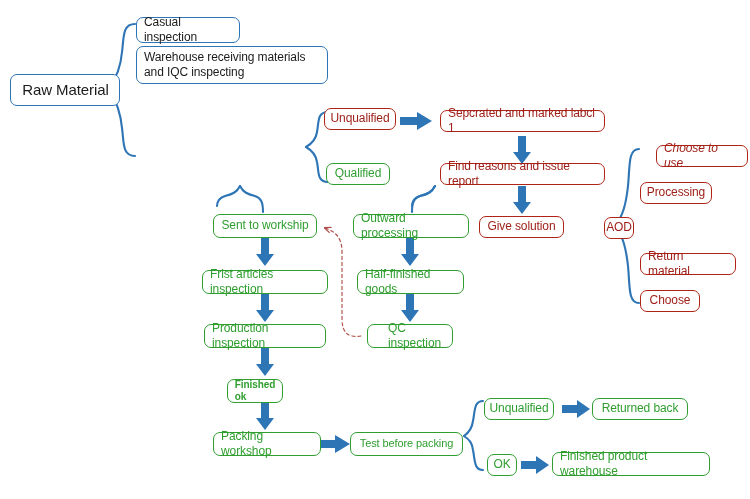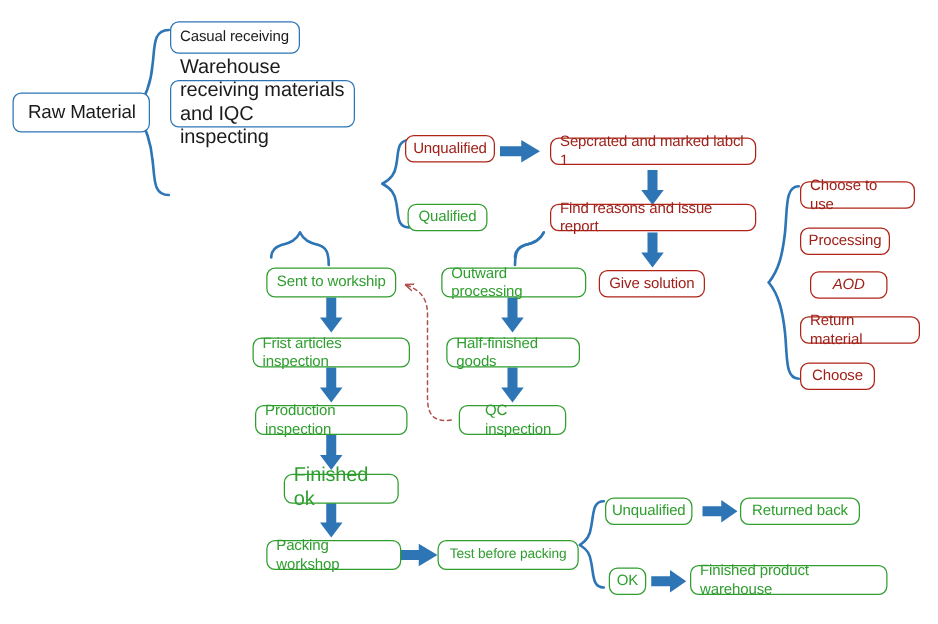--- a/index.html
+++ b/index.html
@@ -130,59 +130,59 @@
       <path d="M521,461 L536,461 L536,456 L549,465 L536,474 L536,469 L521,469 z"></path>
     </g>
 
     <g stroke="#b0504a" stroke-width="1.2" fill="none" stroke-dasharray="3,3" stroke-linecap="round" marker-end="url(#ah-thin)">
       <path d="M361,336 C347,338 342,332 342,318 L342,252 C342,238 336,232 325,228"></path>
     </g>
   </svg>
 
   <div class="node blue" style="left:10px; top:74px; width:110px; height:32px; font-size:15px; justify-content:center;">Raw Material</div>
 
-  <div class="node blue" style="left:136px; top:17px; width:104px; height:26px; font-size:12px;">Casual receiving</div>
+  <div class="node blue" style="left:136px; top:17px; width:104px; height:26px; font-size:12px;">Casual inspection</div>
 
-  <div class="node blue" style="left:136px; top:64px; width:148px; height:38px; font-size:16px; align-items:center;">Warehouse receiving materials
+  <div class="node blue" style="left:136px; top:46px; width:192px; height:38px; font-size:12px; align-items:center;">Warehouse receiving materials
 and IQC inspecting</div>
 
 
   <div class="node red" style="left:324px; top:108px; width:72px; height:22px; font-size:12px;">Unqualified</div>
 
   <div class="node green" style="left:326px; top:163px; width:64px; height:22px; font-size:12px;">Qualified</div>
 
   <div class="node red" style="left:440px; top:110px; width:165px; height:22px; font-size:12px;">Sepcrated and marked labcl 1</div>
 
   <div class="node red" style="left:440px; top:163px; width:165px; height:22px; font-size:12px;">Find reasons and issue report</div>
 
   <div class="node red" style="left:479px; top:216px; width:85px; height:22px; font-size:12px;">Give solution</div>
 
-  <div class="node red" style="left:640px; top:145px; width:92px; height:22px; font-size:12px;">Choose to use</div>
+  <div class="node red" style="left:656px; top:145px; width:92px; height:22px; font-size:12px;font-style:italic;">Choose to use</div>
 
   <div class="node red" style="left:640px; top:182px; width:72px; height:22px; font-size:12px;">Processing</div>
 
-  <div class="node red" style="left:648px; top:217px; width:62px; height:22px; font-size:12px;font-style:italic;">AOD</div>
+  <div class="node red" style="left:604px; top:217px; width:30px; height:22px; font-size:12px;">AOD</div>
 
   <div class="node red" style="left:640px; top:253px; width:96px; height:22px; font-size:12px;">Return material</div>
 
   <div class="node red" style="left:640px; top:290px; width:60px; height:22px; font-size:12px;">Choose</div>
 
   <div class="node green" style="left:213px; top:214px; width:104px; height:24px; font-size:12px;">Sent to workship</div>
 
   <div class="node green" style="left:353px; top:214px; width:116px; height:24px; font-size:12px;">Outward processing</div>
 
   <div class="node green" style="left:202px; top:270px; width:126px; height:24px; font-size:12px;">Frist articles inspection</div>
 
   <div class="node green" style="left:357px; top:270px; width:107px; height:24px; font-size:12px;">Half-finished goods</div>
 
   <div class="node green" style="left:204px; top:324px; width:122px; height:24px; font-size:12px;">Production inspection</div>
 
   <div class="node green" style="left:367px; top:324px; width:86px; height:24px; font-size:12px;padding-left:20px;">QC inspection</div>
 
-  <div class="node green" style="left:227px; top:379px; width:92px; height:24px; font-size:16px;">Finished ok</div>
+  <div class="node green" style="left:227px; top:379px; width:56px; height:24px; font-size:10px;font-weight:bold;">Finished ok</div>
 
   <div class="node green" style="left:213px; top:432px; width:108px; height:24px; font-size:12px;">Packing workshop</div>
 
   <div class="node green" style="left:350px; top:432px; width:113px; height:24px; font-size:11px;">Test before packing</div>
 
   <div class="node green" style="left:484px; top:398px; width:70px; height:22px; font-size:12px;">Unqualified</div>
 
   <div class="node green" style="left:592px; top:398px; width:96px; height:22px; font-size:12px;">Returned back</div>
 
   <div class="node green" style="left:487px; top:454px; width:30px; height:22px; font-size:12px;">OK</div>

